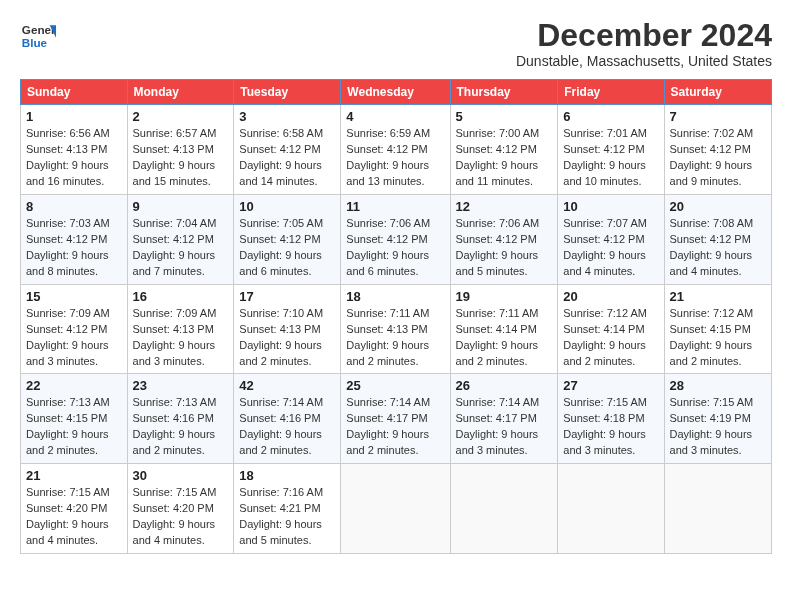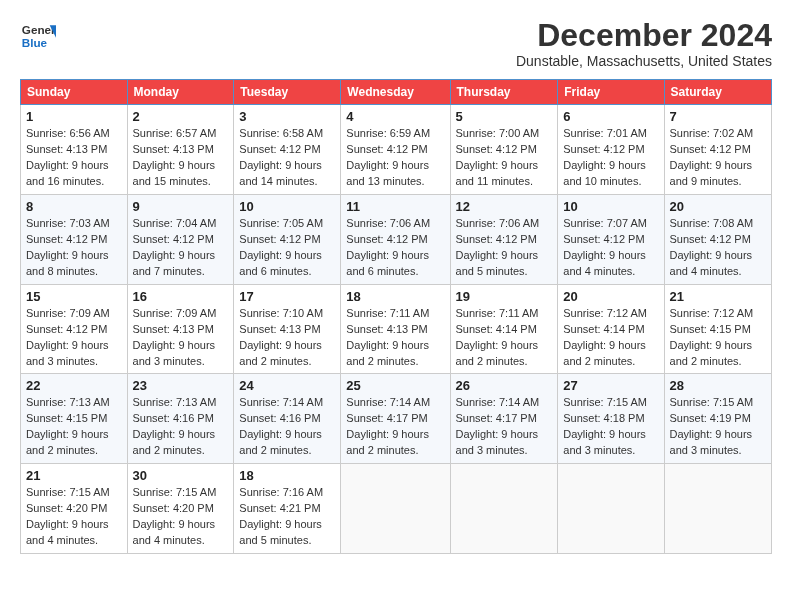--- a/index.html
+++ b/index.html
@@ -159,21 +159,21 @@
           <td><span class="day-num">20</span>
 <span class="day-info">Sunrise: 7:12 AM<br>Sunset: 4:14 PM<br>Daylight: 9 hours and 2 minutes.</span></td>
           <td><span class="day-num">21</span>
 <span class="day-info">Sunrise: 7:12 AM<br>Sunset: 4:15 PM<br>Daylight: 9 hours and 2 minutes.</span></td>
         </tr>
         <tr>
           <td><span class="day-num">22</span>
 <span class="day-info">Sunrise: 7:13 AM<br>Sunset: 4:15 PM<br>Daylight: 9 hours and 2 minutes.</span></td>
           <td><span class="day-num">23</span>
 <span class="day-info">Sunrise: 7:13 AM<br>Sunset: 4:16 PM<br>Daylight: 9 hours and 2 minutes.</span></td>
-          <td><span class="day-num">24</span>
+          <td><span class="day-num">42</span>
 <span class="day-info">Sunrise: 7:14 AM<br>Sunset: 4:16 PM<br>Daylight: 9 hours and 2 minutes.</span></td>
           <td><span class="day-num">25</span>
 <span class="day-info">Sunrise: 7:14 AM<br>Sunset: 4:17 PM<br>Daylight: 9 hours and 2 minutes.</span></td>
           <td><span class="day-num">26</span>
 <span class="day-info">Sunrise: 7:14 AM<br>Sunset: 4:17 PM<br>Daylight: 9 hours and 3 minutes.</span></td>
           <td><span class="day-num">27</span>
 <span class="day-info">Sunrise: 7:15 AM<br>Sunset: 4:18 PM<br>Daylight: 9 hours and 3 minutes.</span></td>
           <td><span class="day-num">28</span>
 <span class="day-info">Sunrise: 7:15 AM<br>Sunset: 4:19 PM<br>Daylight: 9 hours and 3 minutes.</span></td>
         </tr>

